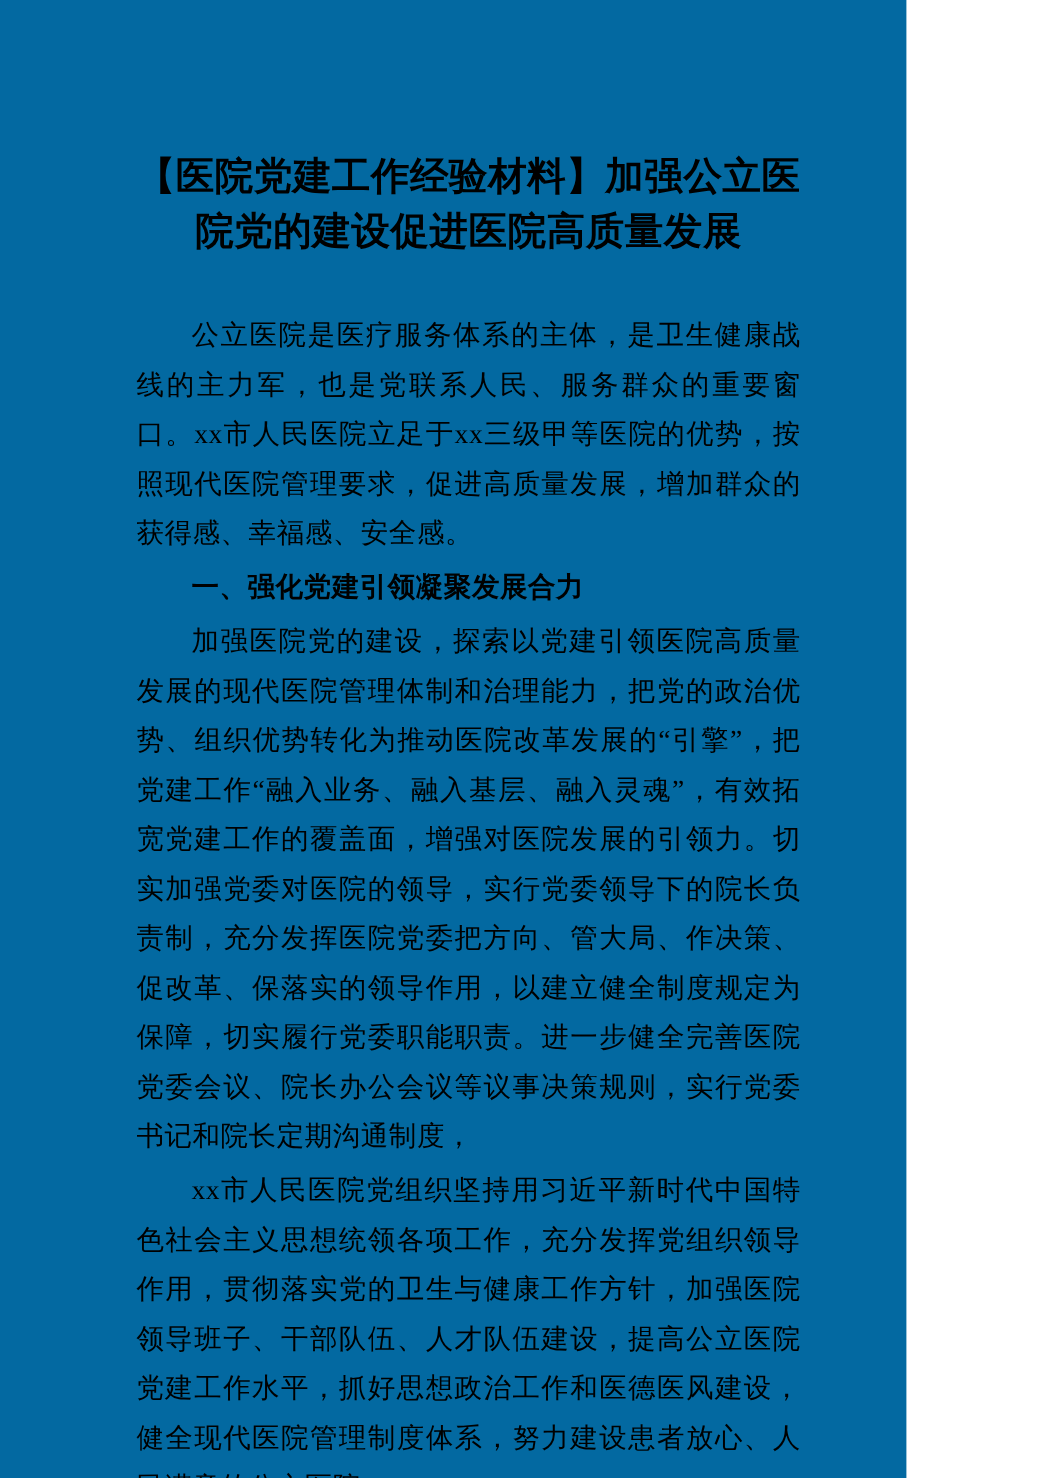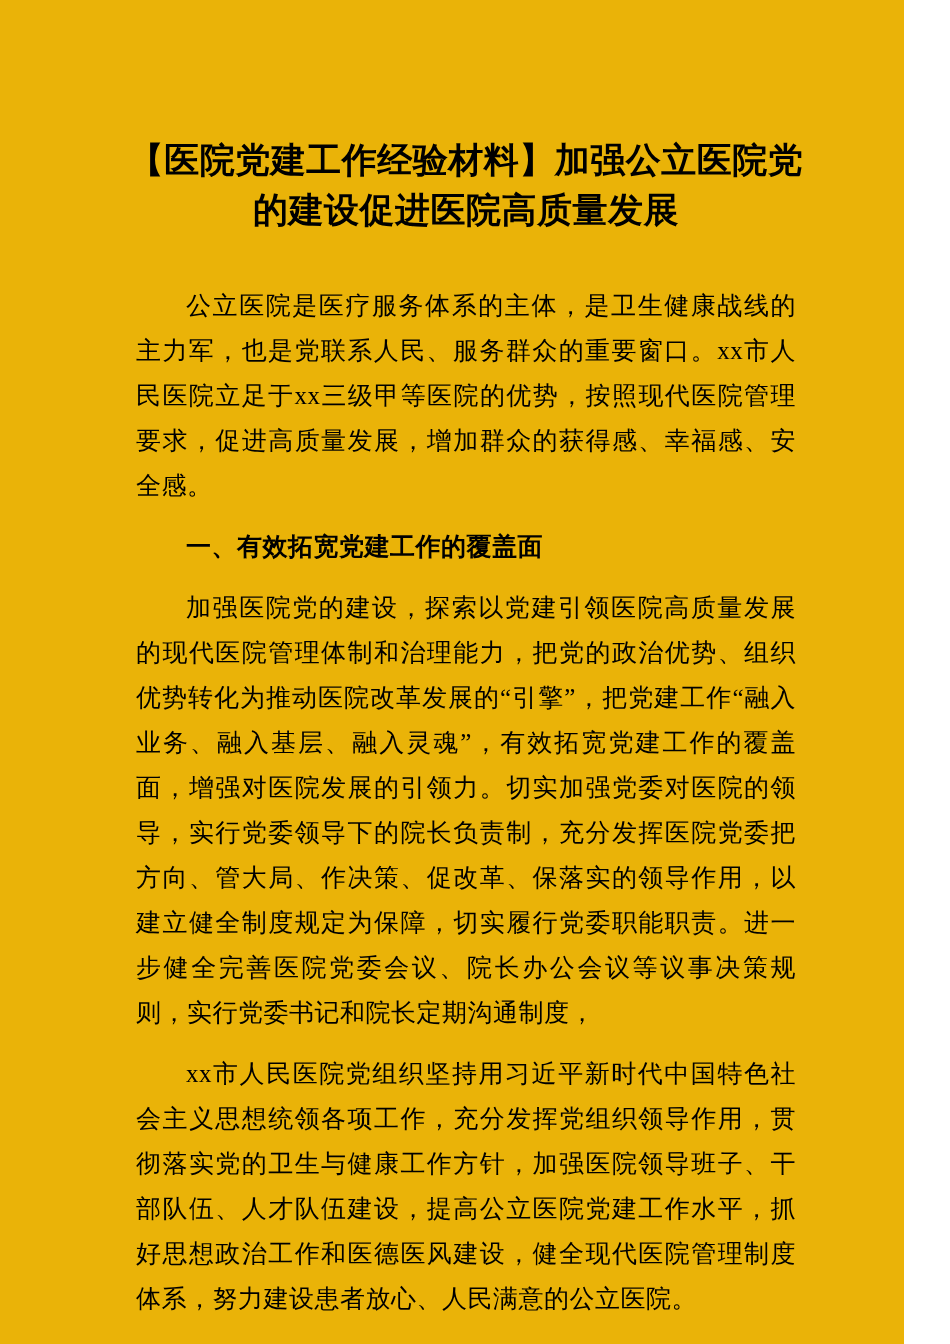--- a/index.html
+++ b/index.html
@@ -9,38 +9,38 @@
     }
     body {
       width: 950px;
       height: 1344px;
       overflow: hidden;
       color: #000000;
       font-family: "Liberation Serif", "DejaVu Serif", serif;
     }
     .page {
       box-sizing: border-box;
-      width: 904px;
+      width: 824px;
       height: 1344px;
       padding: 136px 92px 40px 120px;
-      background: #eab308;
+      background: #0369a1;
     }
     .doc-title {
       margin: 0 0 48px 0;
       padding: 0;
       font-family: "Liberation Serif", "DejaVu Serif", serif;
       font-weight: bold;
       font-size: 35px;
       line-height: 1.42;
       text-align: center;
       letter-spacing: 0.5px;
       color: #000000;
     }
     .doc-body p {
-      margin: 16px;
+      margin: 4px;
       padding: 0;
     }
     .body-para {
       font-family: "Liberation Serif", "DejaVu Serif", serif;
       font-size: 25px;
       line-height: 45px;
       text-align: justify;
       text-justify: inter-ideograph;
       text-indent: 2em;
       letter-spacing: 0.5px;
@@ -56,17 +56,17 @@
       color: #000000;
     }
   </style>
 </head>
 <body>
 
 <div class="page">
   <h1 class="doc-title">【医院党建工作经验材料】加强公立医院党的建设促进医院高质量发展</h1>
   <div class="doc-body">
       <p class="body-para">公立医院是医疗服务体系的主体，是卫生健康战线的主力军，也是党联系人民、服务群众的重要窗口。xx市人民医院立足于xx三级甲等医院的优势，按照现代医院管理要求，促进高质量发展，增加群众的获得感、幸福感、安全感。</p>
-      <p class="heading-para">一、有效拓宽党建工作的覆盖面</p>
+      <p class="heading-para">一、强化党建引领凝聚发展合力</p>
       <p class="body-para">加强医院党的建设，探索以党建引领医院高质量发展的现代医院管理体制和治理能力，把党的政治优势、组织优势转化为推动医院改革发展的“引擎”，把党建工作“融入业务、融入基层、融入灵魂”，有效拓宽党建工作的覆盖面，增强对医院发展的引领力。切实加强党委对医院的领导，实行党委领导下的院长负责制，充分发挥医院党委把方向、管大局、作决策、促改革、保落实的领导作用，以建立健全制度规定为保障，切实履行党委职能职责。进一步健全完善医院党委会议、院长办公会议等议事决策规则，实行党委书记和院长定期沟通制度，</p>
       <p class="body-para">xx市人民医院党组织坚持用习近平新时代中国特色社会主义思想统领各项工作，充分发挥党组织领导作用，贯彻落实党的卫生与健康工作方针，加强医院领导班子、干部队伍、人才队伍建设，提高公立医院党建工作水平，抓好思想政治工作和医德医风建设，健全现代医院管理制度体系，努力建设患者放心、人民满意的公立医院。</p>
     </div>
 </div>
 
 </body></html>

